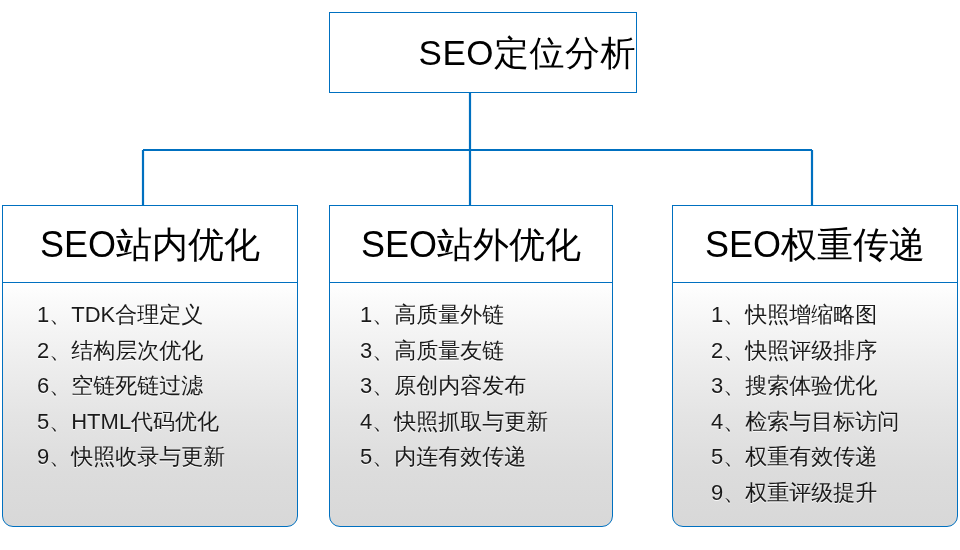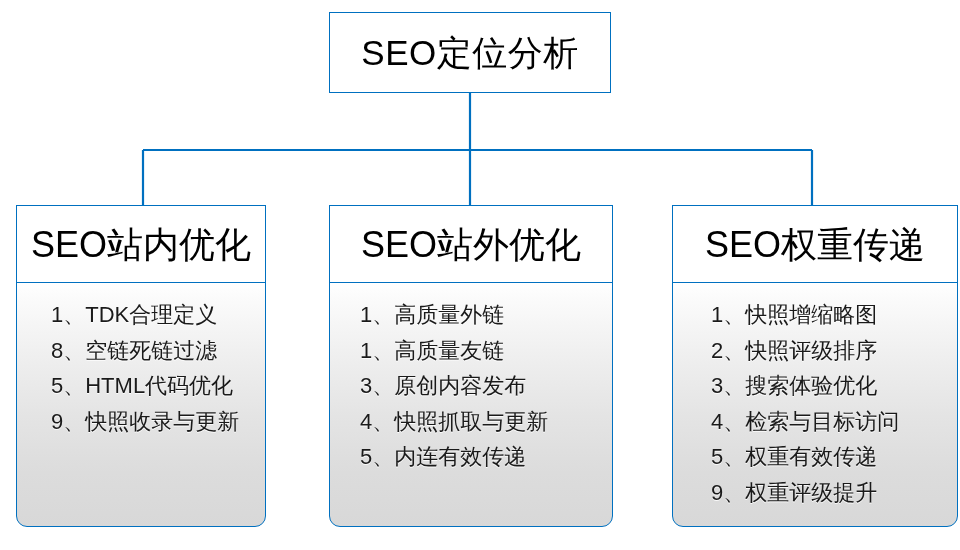--- a/index.html
+++ b/index.html
@@ -28,43 +28,43 @@
     width: 960px;
     height: 550px;
     pointer-events: none;
   }
 
   
   .root-box {
     position: absolute;
     left: 329px;
     top: 12px;
-    width: 282px;
+    width: 308px;
     height: 81px;
     box-sizing: border-box;
     border: 1.6px solid #0070c0;
     background: #ffffff;
     display: flex;
     align-items: center;
-    justify-content: center;
+    justify-content: flex-end;
   }
   .root-title {
     font-size: 35px;
     line-height: 1;
     color: #000000;
     letter-spacing: 0.5px;
     white-space: nowrap;
   }
 
   
   .column {
     position: absolute;
     top: 205px;
   }
-  .col-1 { left: 16px;   width: 250px; }
+  .col-1 { left: 2px;   width: 296px; }
   .col-2 { left: 329px; width: 284px; }
   .col-3 { left: 672px; width: 286px; }
 
   .col-header {
     box-sizing: border-box;
     width: 100%;
     height: 79px;
     border: 1.6px solid #0070c0;
     background: #ffffff;
     display: flex;
@@ -136,35 +136,36 @@
     <span class="root-title">SEO定位分析</span>
   </div>
 
   <div class="column col-1">
     <div class="col-header">
       <span class="col-header-title">SEO站内优化</span>
     </div>
     <div class="col-body">
       <ul class="item-list">
         <li class="item">1、TDK合理定义</li>
-        <li class="item">8、空链死链过滤</li>
+        <li class="item">2、结构层次优化</li>
+        <li class="item">6、空链死链过滤</li>
         <li class="item">5、HTML代码优化</li>
         <li class="item">9、快照收录与更新</li>
       </ul>
     </div>
   </div>
 
   <div class="column col-2">
     <div class="col-header">
       <span class="col-header-title">SEO站外优化</span>
     </div>
     <div class="col-body">
       <ul class="item-list">
         <li class="item">1、高质量外链</li>
-        <li class="item">1、高质量友链</li>
+        <li class="item">3、高质量友链</li>
         <li class="item">3、原创内容发布</li>
         <li class="item">4、快照抓取与更新</li>
         <li class="item">5、内连有效传递</li>
       </ul>
     </div>
   </div>
 
   <div class="column col-3">
     <div class="col-header">
       <span class="col-header-title">SEO权重传递</span>

